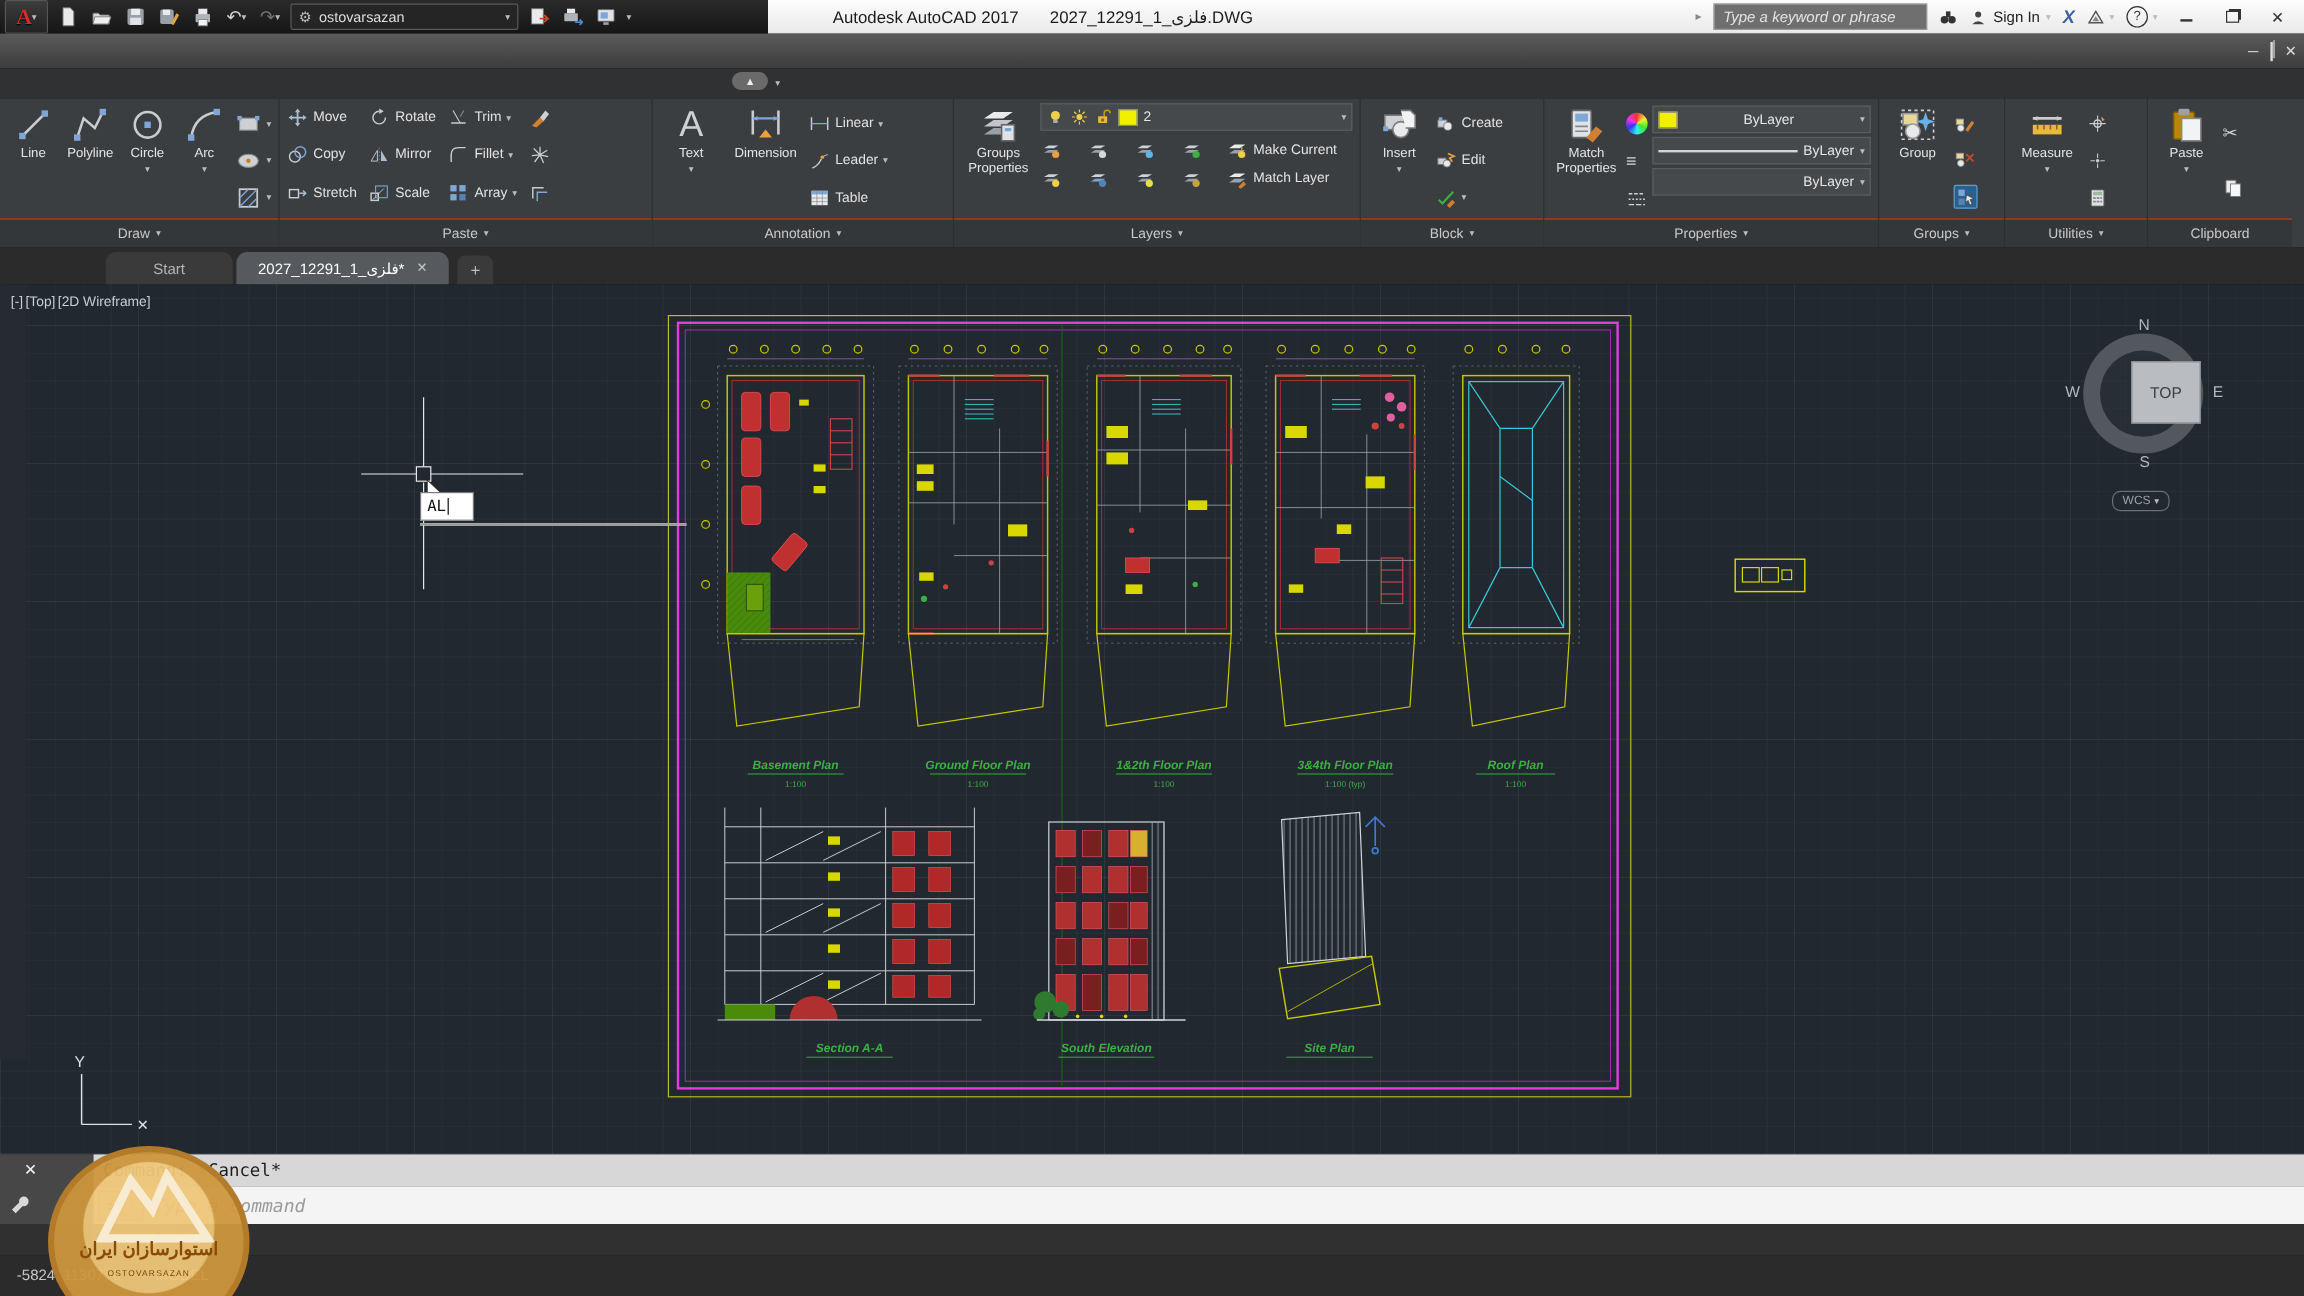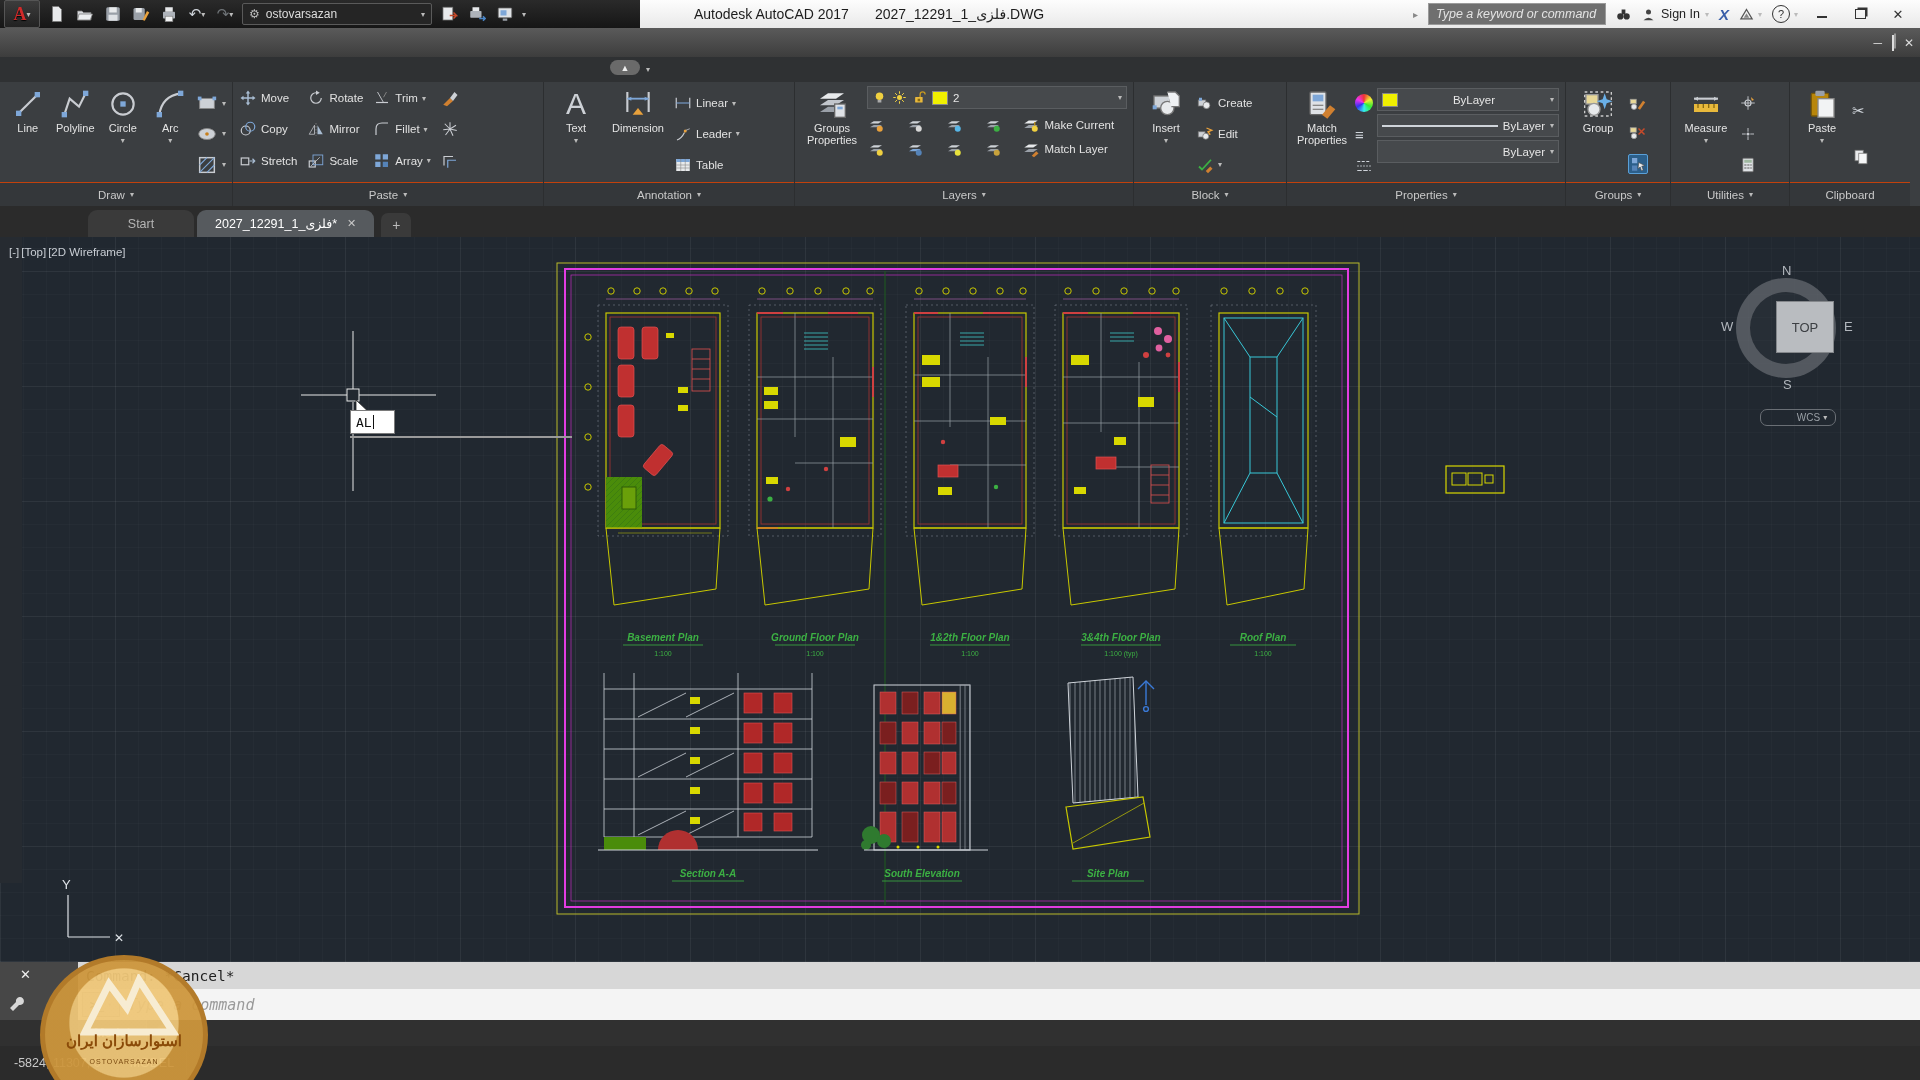--- a/index.html
+++ b/index.html
@@ -82,21 +82,21 @@
   #vplabel{position:absolute;left:9px;top:9px;color:#c9ced4;font-size:11.5px;display:flex;gap:2px;}
   #canvas{position:absolute;left:38px;top:0;width:1898px;height:725px;}
   
   #viewcube{position:absolute;left:1713px;top:28px;width:150px;height:130px;color:#9aa0a6;}
   #vcircle{position:absolute;left:23px;top:13px;width:100px;height:100px;border-radius:50%;
       border:14px solid rgba(120,124,130,0.55);box-sizing:border-box;background:rgba(60,64,70,0.25);}
   #vface{position:absolute;left:45px;top:36px;width:56px;height:50px;background:#b9bcc0;border:1px solid #84878b;
       color:#3c3f43;font-size:13px;display:flex;align-items:center;justify-content:center;margin-left:18px;}
   .cdir{position:absolute;font-size:13px;color:#b3b8be;}
   #wcsbox{position:absolute;left:1760px;top:172px;width:46px;height:15px;border:1px solid #6a6f75;
-      border-radius:7px;color:#9aa0a6;font-size:10px;display:flex;align-items:center;justify-content:center;gap:3px;padding-left:28px;}
+      border-radius:7px;color:#9aa0a6;font-size:10px;display:flex;align-items:center;justify-content:center;gap:3px;}
   #navbar{position:absolute;right:3px;top:6px;display:flex;flex-direction:column;align-items:center;gap:12px;color:#9aa0a6;}
   
   #acinput{position:absolute;left:350px;top:173px;width:38px;height:22px;background:#fff;border:1px solid #7a7a7a;
       font-family:"DejaVu Sans Mono",monospace;font-size:13px;color:#111;display:flex;align-items:center;padding-left:5px;}
   #acinput .caret{display:inline-block;width:1px;height:14px;background:#111;margin-left:1px;}
   #aclist{position:absolute;left:350px;top:199px;width:220px;background:#fdfdfd;border:1px solid #9a9a9a;
       font-size:12.5px;color:#222;}
   
   #cmdwin{top:962px;left:0;width:1920px;height:58px;background:#474747;}
   #cmdgutter{position:absolute;left:0;top:0;width:78px;height:58px;background:#474747;}
@@ -205,21 +205,21 @@
       </span>
     <span class="car">▾</span>
   </div>
   <div id="apptitle">
     <span>Autodesk AutoCAD 2017</span>
     <span>2027_12291_1_فلزی.DWG</span>
   </div>
   <div id="infocenter">
     <span style="color:#888;font-size:10px">▸</span>
     <div id="searchbox">
-        <span>Type a keyword or command</span>
+        <span>Type a keyword or phrase</span>
       </div>
     <span class="ticon">
         <i class="ic sm"><svg viewBox="0 0 24 24" width="100%" height="100%">
             <circle cx="7" cy="15" r="5" fill="#333"></circle>
             <circle cx="17" cy="15" r="5" fill="#333"></circle>
             <rect x="9" y="4" width="6" height="8" fill="#333"></rect>
           </svg></i>
       </span>
     <span id="signin">
         <i class="ic sm"><svg viewBox="0 0 24 24" width="100%" height="100%">

